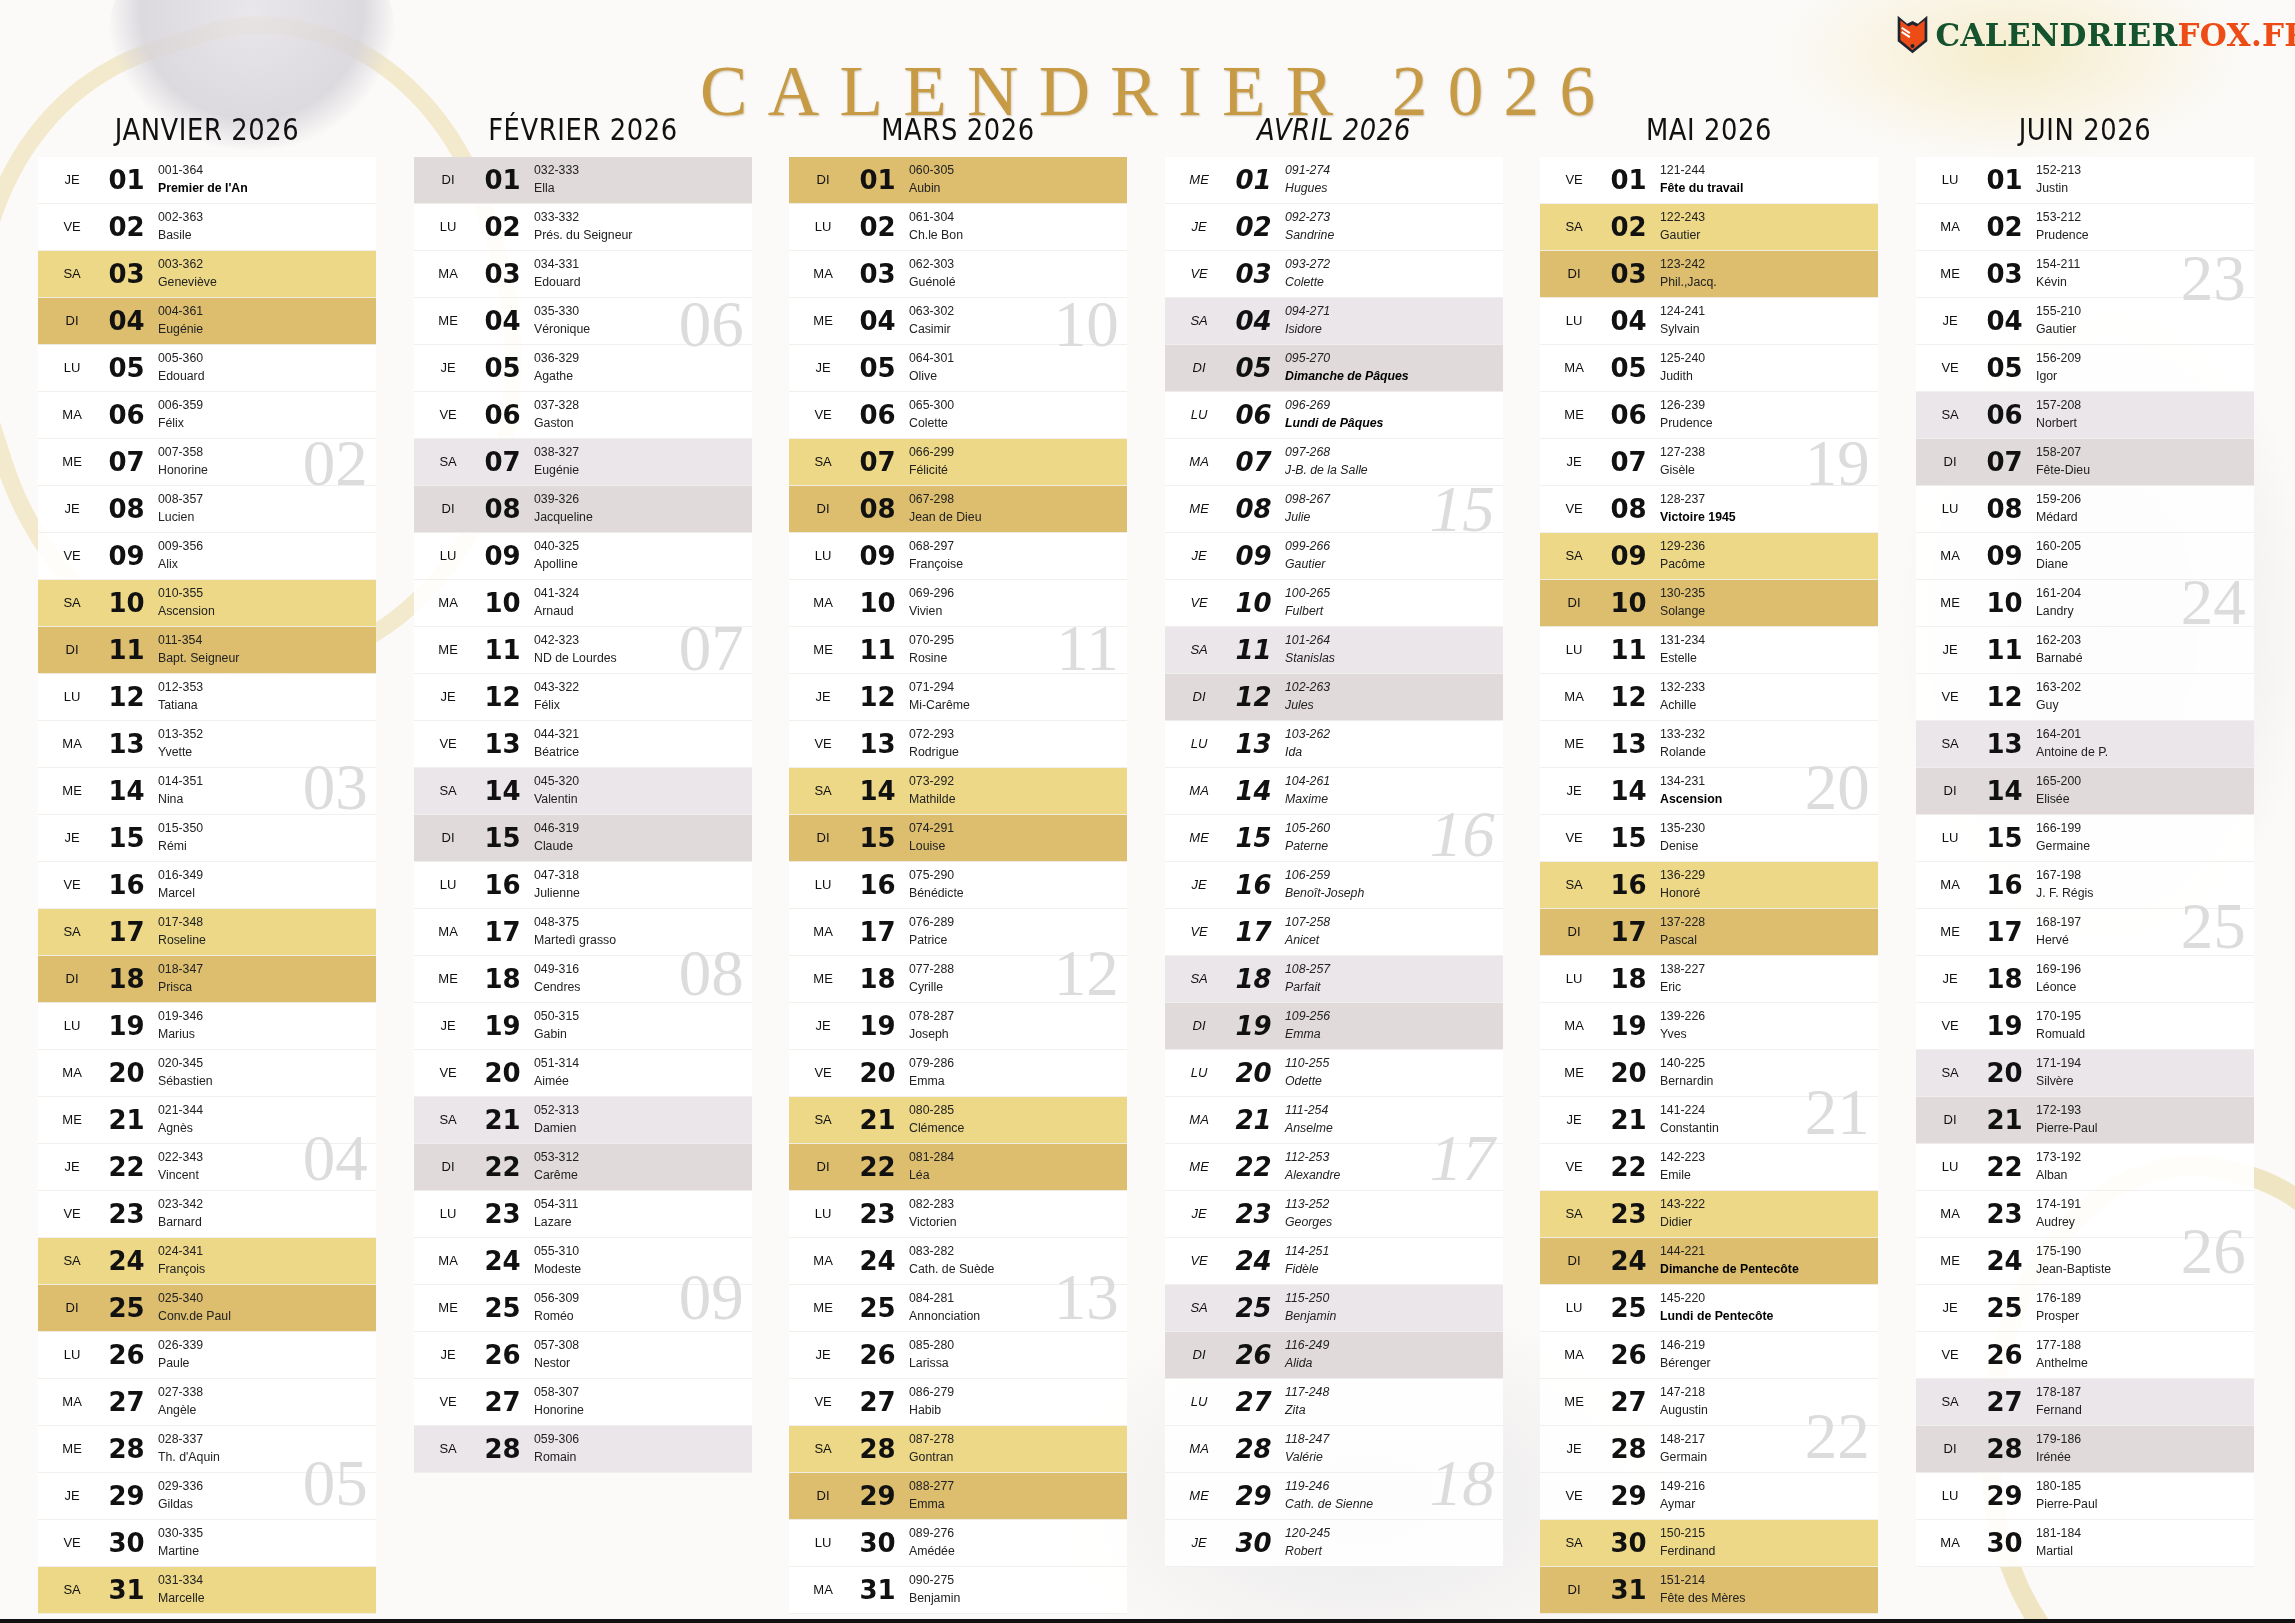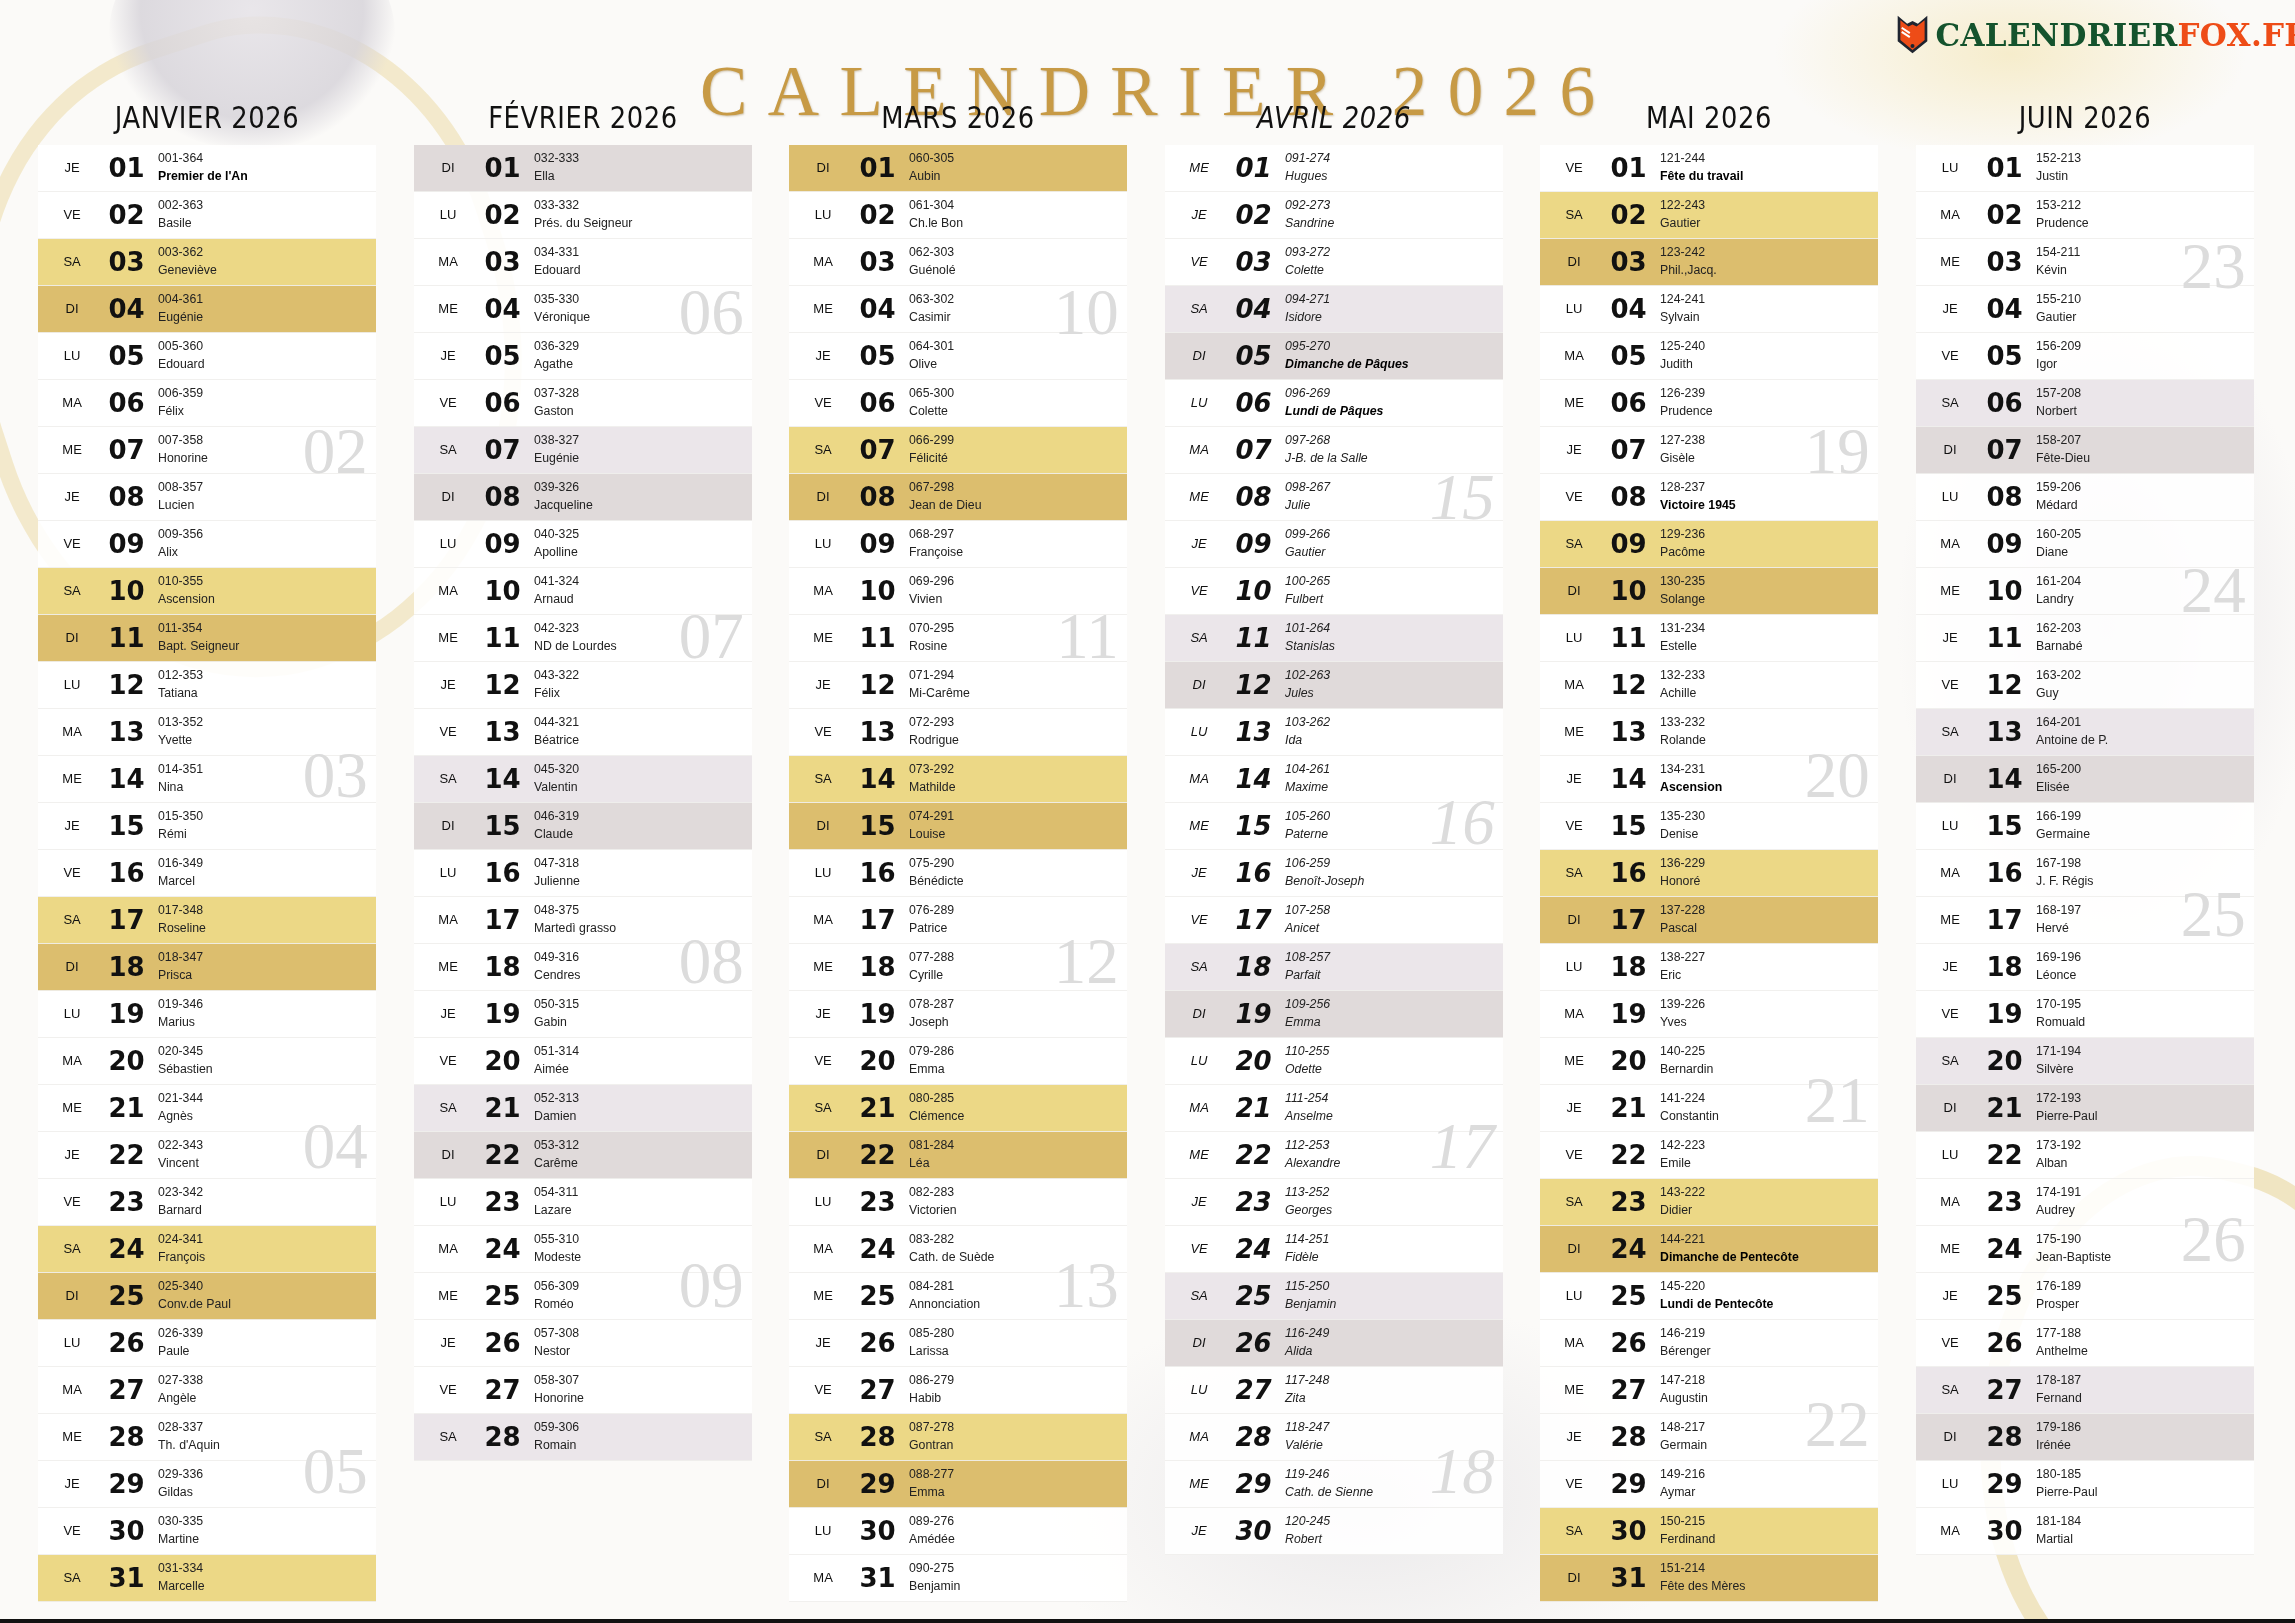--- a/index.html
+++ b/index.html
@@ -30,21 +30,21 @@
     text-shadow:0.7px 1.4px 2px rgba(120,90,30,.35);
     padding-left:20.4px;
     margin-top:41px;
   }
   .logo { position:absolute; left:1895px; top:13.6px; height:42px; display:flex; align-items:center; }
   .logo svg { width:35px; height:41px; margin-right:5.5px; }
   .logo-text { font-family:"DejaVu Serif", serif; font-weight:bold; font-size:31px; letter-spacing:0.3px; }
   .logo-a { color:#14532d; }
   .logo-b { color:#ee4c17; }
 
-  .month { position:absolute; top:90px; width:338px; }
+  .month { position:absolute; top:102px; width:338px; }
   .month-title {
     text-align:center; font-family:"DejaVu Sans", sans-serif; font-size:30px;
     height:55px; line-height:55px; letter-spacing:0.7px; transform:scaleX(.86);
   }
   .rows { position:relative; margin-top:0; }
   .row {
     position:relative; height:46px; background:rgba(255,255,255,.9);
     border-bottom:0.7px solid rgba(240,238,236,.9);
   }
   .row.sat-gold { background:#ecd886; }

